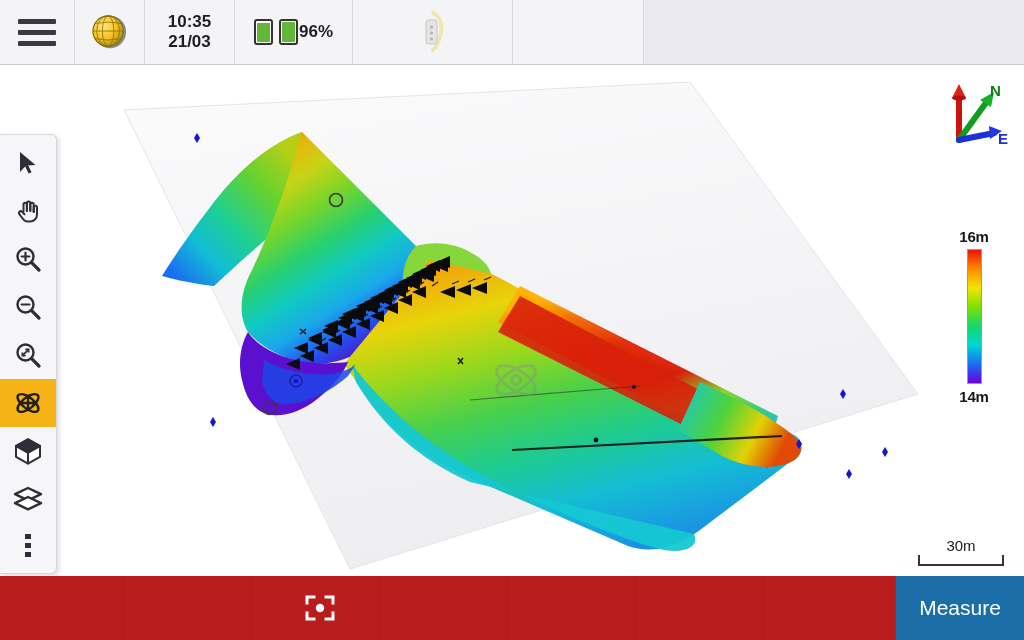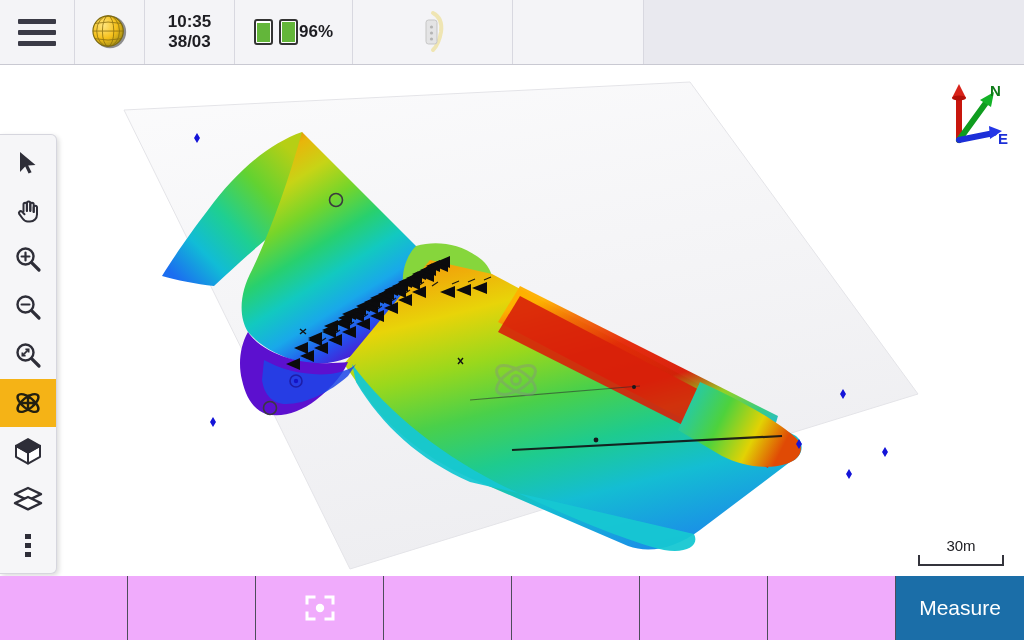--- a/index.html
+++ b/index.html
@@ -156,21 +156,21 @@
     height: 9px;
     border-bottom: 2px solid #34343c;
     border-left: 2px solid #34343c;
     border-right: 2px solid #34343c;
   }
 
   
   #bottombar {
     position: absolute; left: 0; bottom: 0;
     width: 1024px; height: 64px;
-    background: #f0abfc;
+    background: #b91c1c;
     display: flex; align-items: stretch;
     z-index: 40;
   }
   .bb-cell {
     width: 128px;
     border-right: 1px solid #4d4d5b;
     display: flex; align-items: center; justify-content: center;
     box-sizing: border-box;
   }
   .bb-measure {
@@ -216,21 +216,21 @@
           <path d="M4 11 Q18 8 32 11"></path>
           <path d="M4 27 Q18 30 32 27"></path>
         </g>
         <circle cx="18" cy="19" r="16" fill="none" stroke="#7d6a10" stroke-width="1.2"></circle>
       </svg>
     </div>
 
     <div class="tb-cell tb-time">
       <div class="time-wrap">
         <div>10:35</div>
-        <div>38/03</div>
+        <div>21/03</div>
       </div>
     </div>
 
     <div class="tb-cell tb-batt">
       <div class="batt-wrap">
         <div class="batt-icons">
           <div class="batt">
               <i style="height:86%"></i>
             </div>
           <div class="batt">
@@ -580,20 +580,25 @@
       </g>
 
       <g>
         <line x1="25" y1="62" x2="60" y2="55" stroke="#1c2fd8" stroke-width="6" stroke-linecap="round"></line>
         <path d="M68 53 l-12 8 l-1 -13 Z" fill="#2436e6"></path>
       </g>
       <text x="56" y="18" font-family="Liberation Sans, sans-serif" font-size="15" font-weight="bold" fill="#0e7a18">N</text>
       <text x="64" y="66" font-family="Liberation Sans, sans-serif" font-size="15" font-weight="bold" fill="#1c2fd8">E</text>
     </svg>
 
+    <div id="legend">
+      <div class="leg-label">16m</div>
+      <div id="legbar" style="background: linear-gradient(rgb(232, 21, 11), rgb(255, 138, 0), rgb(242, 229, 0), rgb(127, 224, 0), rgb(19, 216, 107), rgb(0, 214, 214), rgb(26, 111, 240), rgb(106, 0, 224));"></div>
+      <div class="leg-label">14m</div>
+    </div>
 
     <div id="scalebar">
       <div class="sb-text">30m</div>
       <div class="sb-line"></div>
     </div>
   </div>
 
   <div id="bottombar">
     <div class="bb-cell"></div>
     <div class="bb-cell"></div>

